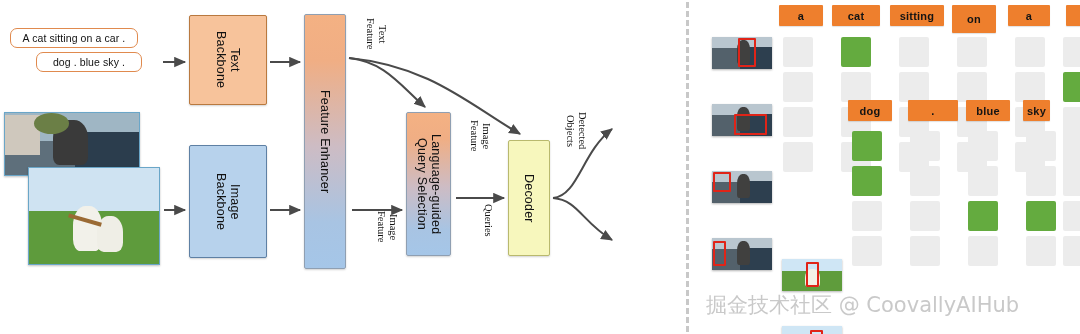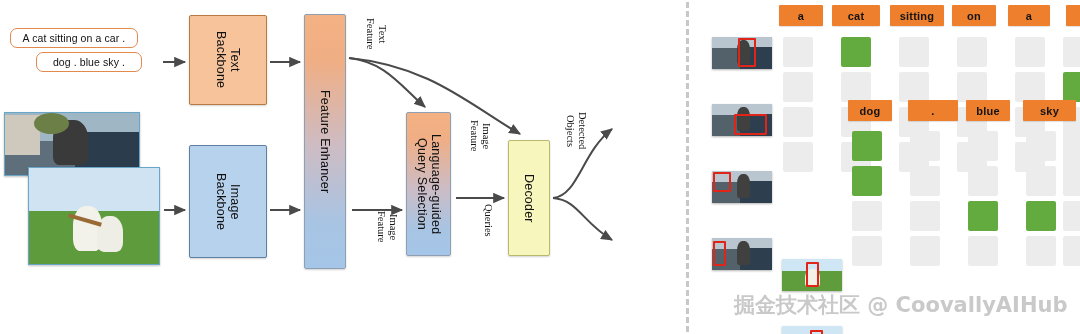--- a/index.html
+++ b/index.html
@@ -167,21 +167,21 @@
     <div id="grid-a">
         <div class="abs token" style="left: 93px; top: 5px; width: 44px; height: 21px;">
           <span>a</span>
         </div>
         <div class="abs token" style="left: 146px; top: 5px; width: 48px; height: 21px;">
           <span>cat</span>
         </div>
         <div class="abs token" style="left: 204px; top: 5px; width: 54px; height: 21px;">
           <span>sitting</span>
         </div>
-        <div class="abs token" style="left: 266px; top: 5px; width: 44px; height: 21px;">
+        <div class="abs token" style="left: 266px; top: 5px; width: 44px; height: 28px;">
           <span>on</span>
         </div>
         <div class="abs token" style="left: 322px; top: 5px; width: 42px; height: 21px;">
           <span>a</span>
         </div>
         <div class="abs token" style="left: 380px; top: 5px; width: 46px; height: 21px;"></div>
         <div class="abs cell" style="left: 97px; top: 37px; width: 30px; height: 30px;"></div>
         <div class="abs cell on" style="left: 155px; top: 37px; width: 30px; height: 30px;"></div>
         <div class="abs cell" style="left: 213px; top: 37px; width: 30px; height: 30px;"></div>
         <div class="abs cell" style="left: 271px; top: 37px; width: 30px; height: 30px;"></div>
@@ -237,21 +237,21 @@
     <div id="grid-b">
         <div class="abs token" style="left: 162px; top: 100px; width: 44px; height: 21px;">
           <span>dog</span>
         </div>
         <div class="abs token" style="left: 222px; top: 100px; width: 50px; height: 21px;">
           <span>.</span>
         </div>
         <div class="abs token" style="left: 280px; top: 100px; width: 44px; height: 21px;">
           <span>blue</span>
         </div>
-        <div class="abs token" style="left: 337px; top: 100px; width: 53px; height: 21px;">
+        <div class="abs token" style="left: 337px; top: 100px; width: 27px; height: 21px;">
           <span>sky</span>
         </div>
         <div class="abs cell on" style="left: 166px; top: 131px; width: 30px; height: 30px;"></div>
         <div class="abs cell" style="left: 224px; top: 131px; width: 30px; height: 30px;"></div>
         <div class="abs cell" style="left: 282px; top: 131px; width: 30px; height: 30px;"></div>
         <div class="abs cell" style="left: 340px; top: 131px; width: 30px; height: 30px;"></div>
         <div class="abs cell" style="left: 377px; top: 131px; width: 30px; height: 30px;"></div>
         <div class="abs thumb" title="dog bbox center" style="left: 96px; top: 131px; width: 60px; height: 32px;">
           <div class="abs " style="left: 0px; top: 0px; right: 0px; height: 36%; background: rgb(207, 230, 245);"></div>
           <div class="abs " style="inset: 36% 0px 0px; background: rgb(95, 156, 60);"></div>
@@ -273,14 +273,14 @@
         <div class="abs cell on" style="left: 340px; top: 201px; width: 30px; height: 30px;"></div>
         <div class="abs cell" style="left: 377px; top: 201px; width: 30px; height: 30px;"></div>
         <div class="abs cell" style="left: 166px; top: 236px; width: 30px; height: 30px;"></div>
         <div class="abs cell" style="left: 224px; top: 236px; width: 30px; height: 30px;"></div>
         <div class="abs cell" style="left: 282px; top: 236px; width: 30px; height: 30px;"></div>
         <div class="abs cell" style="left: 340px; top: 236px; width: 30px; height: 30px;"></div>
         <div class="abs cell" style="left: 377px; top: 236px; width: 30px; height: 30px;"></div>
       </div>
   </div>
 
-  <div class="abs watermark" id="watermark" style="left: 734px; top: 291px; font-weight: bold;">掘金技术社区 @ CoovallyAIHub</div>
+  <div class="abs watermark" id="watermark" style="left: 706px; top: 291px;">掘金技术社区 @ CoovallyAIHub</div>
 </div>
 
 </body></html>

